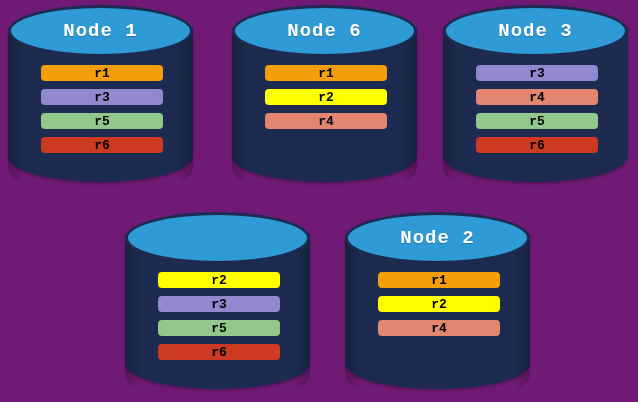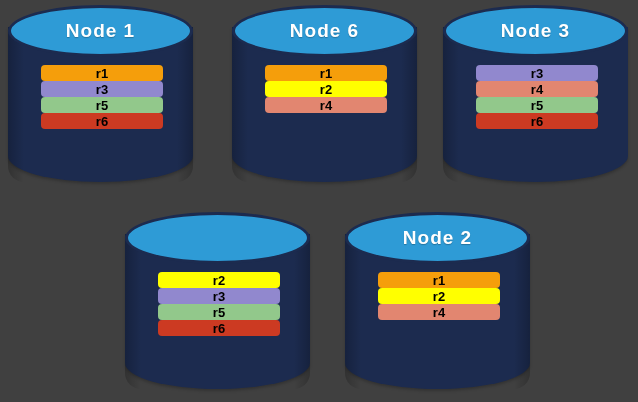--- a/index.html
+++ b/index.html
@@ -4,23 +4,23 @@
 <style>
   html, body {
     margin: 0;
     padding: 0;
     background: #ffffff;
   }
   #canvas {
     position: relative;
     width: 638px;
     height: 402px;
-    background: #404040;
+    background: #701a75;
     overflow: hidden;
-    font-family: Liberation Sans, sans-serif;
+    font-family: Liberation Mono, monospace;
   }
 
   
   .node {
     position: absolute;
     width: 185px;
     height: 180px;
   }
 
   .cyl-body {
@@ -89,21 +89,21 @@
   .records {
     position: absolute;
     left: 33px;
     top: 60px;
     width: 122px;
   }
 
   .record-bar {
     height: 16px;
     border-radius: 4px;
-    margin-bottom: 0;
+    margin-bottom: 8px;
     display: flex;
     align-items: center;
     justify-content: center;
     font-size: 13px;
     font-weight: bold;
     color: #000000;
     line-height: 1;
     box-sizing: border-box;
   }
   .record-bar:last-child { margin-bottom: 0; }

